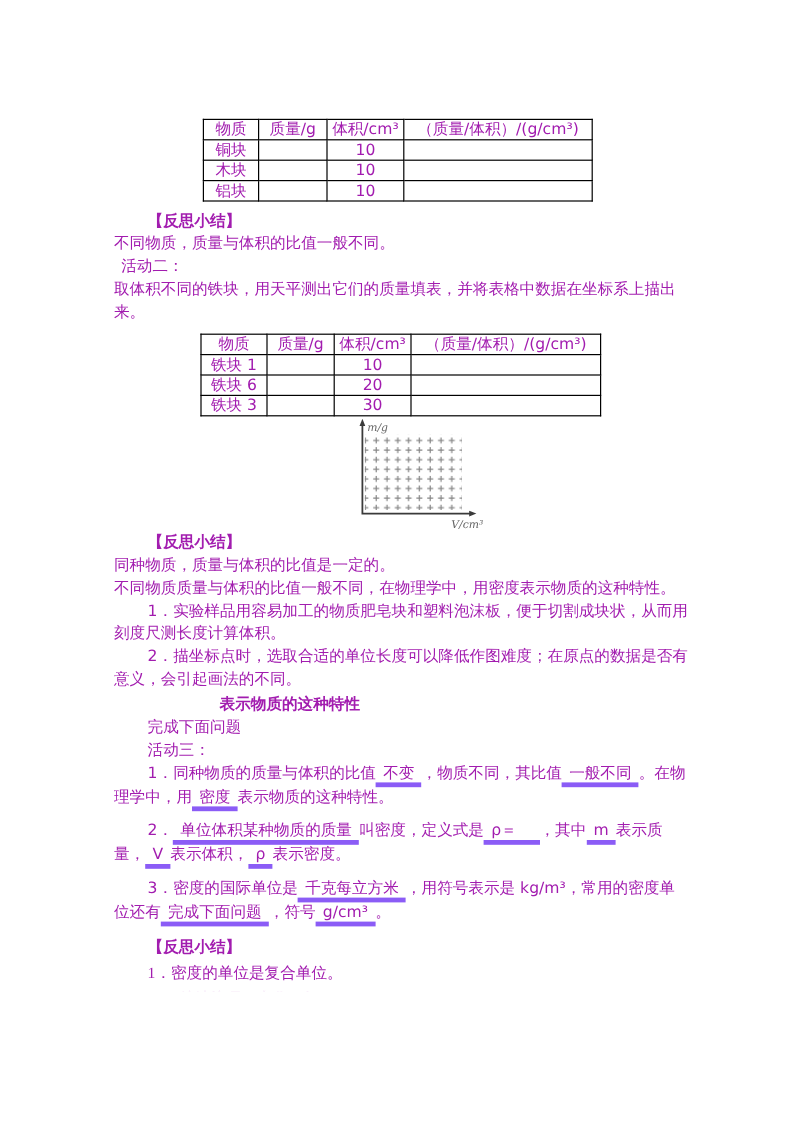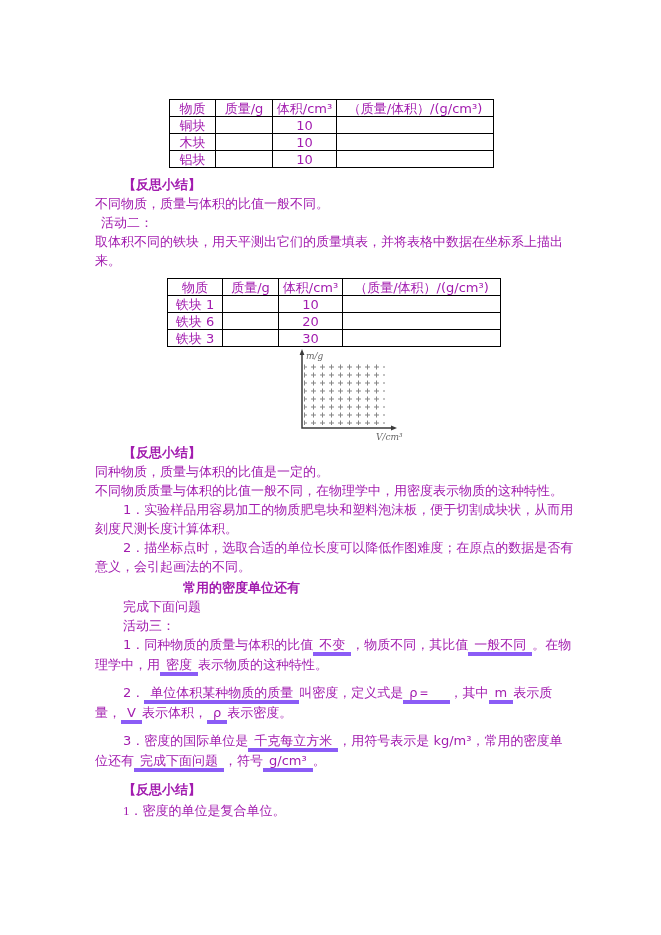--- a/index.html
+++ b/index.html
@@ -125,21 +125,21 @@
       <text x="84" y="93" class="axis-label">V/cm³</text>
     </svg>
 
     <p class="b ind2 mt2">【反思小结】</p>
     <p>同种物质，质量与体积的比值是一定的。</p>
     <p>不同物质质量与体积的比值一般不同，在物理学中，用密度表示物质的这种特性。</p>
 
     <p class="ind2">1．实验样品用容易加工的物质肥皂块和塑料泡沫板，便于切割成块状，从而用刻度尺测长度计算体积。</p>
     <p class="ind2">2．描坐标点时，选取合适的单位长度可以降低作图难度；在原点的数据是否有意义，会引起画法的不同。</p>
 
-    <p class="heading">常用的密度单位还有</p>
+    <p class="heading">表示物质的这种特性</p>
 
     <p class="ind2">完成下面问题</p>
     <p class="ind2">活动三：</p>
 
     <div class="qa">
       <p class="mt2"><span>1．同种物质的质量与体积的比值</span><span class="blank">不变</span><span>，物质不同，其比值</span><span class="blank">一般不同</span><span>。在物理学中，用</span><span class="blank">密度</span><span>表示物质的这种特性。</span></p>
       <p><span>2．</span><span class="blank">单位体积某种物质的质量</span><span>叫密度，定义式是</span><span class="blank">ρ＝　</span><span>，其中</span><span class="blank">m</span><span>表示质量，</span><span class="blank">V</span><span>表示体积，</span><span class="blank">ρ</span><span>表示密度。</span></p>
       <p><span>3．密度的国际单位是</span><span class="blank">千克每立方米</span><span>，用符号表示是 kg/m³，常用的密度单位还有</span><span class="blank">完成下面问题</span><span>，符号</span><span class="blank">g/cm³</span><span>。</span></p>
     </div>
 

